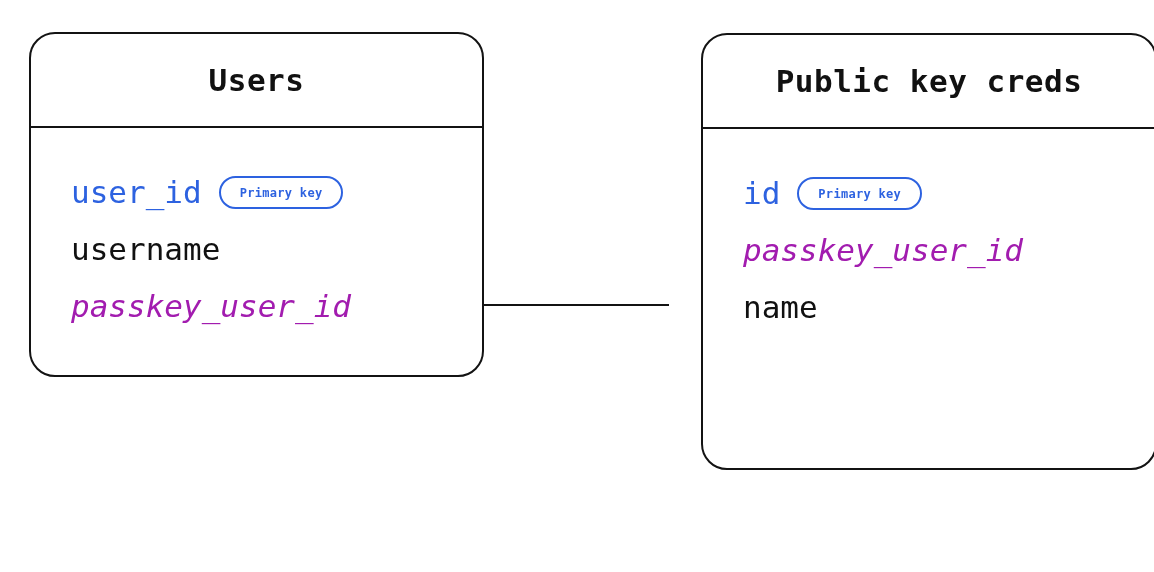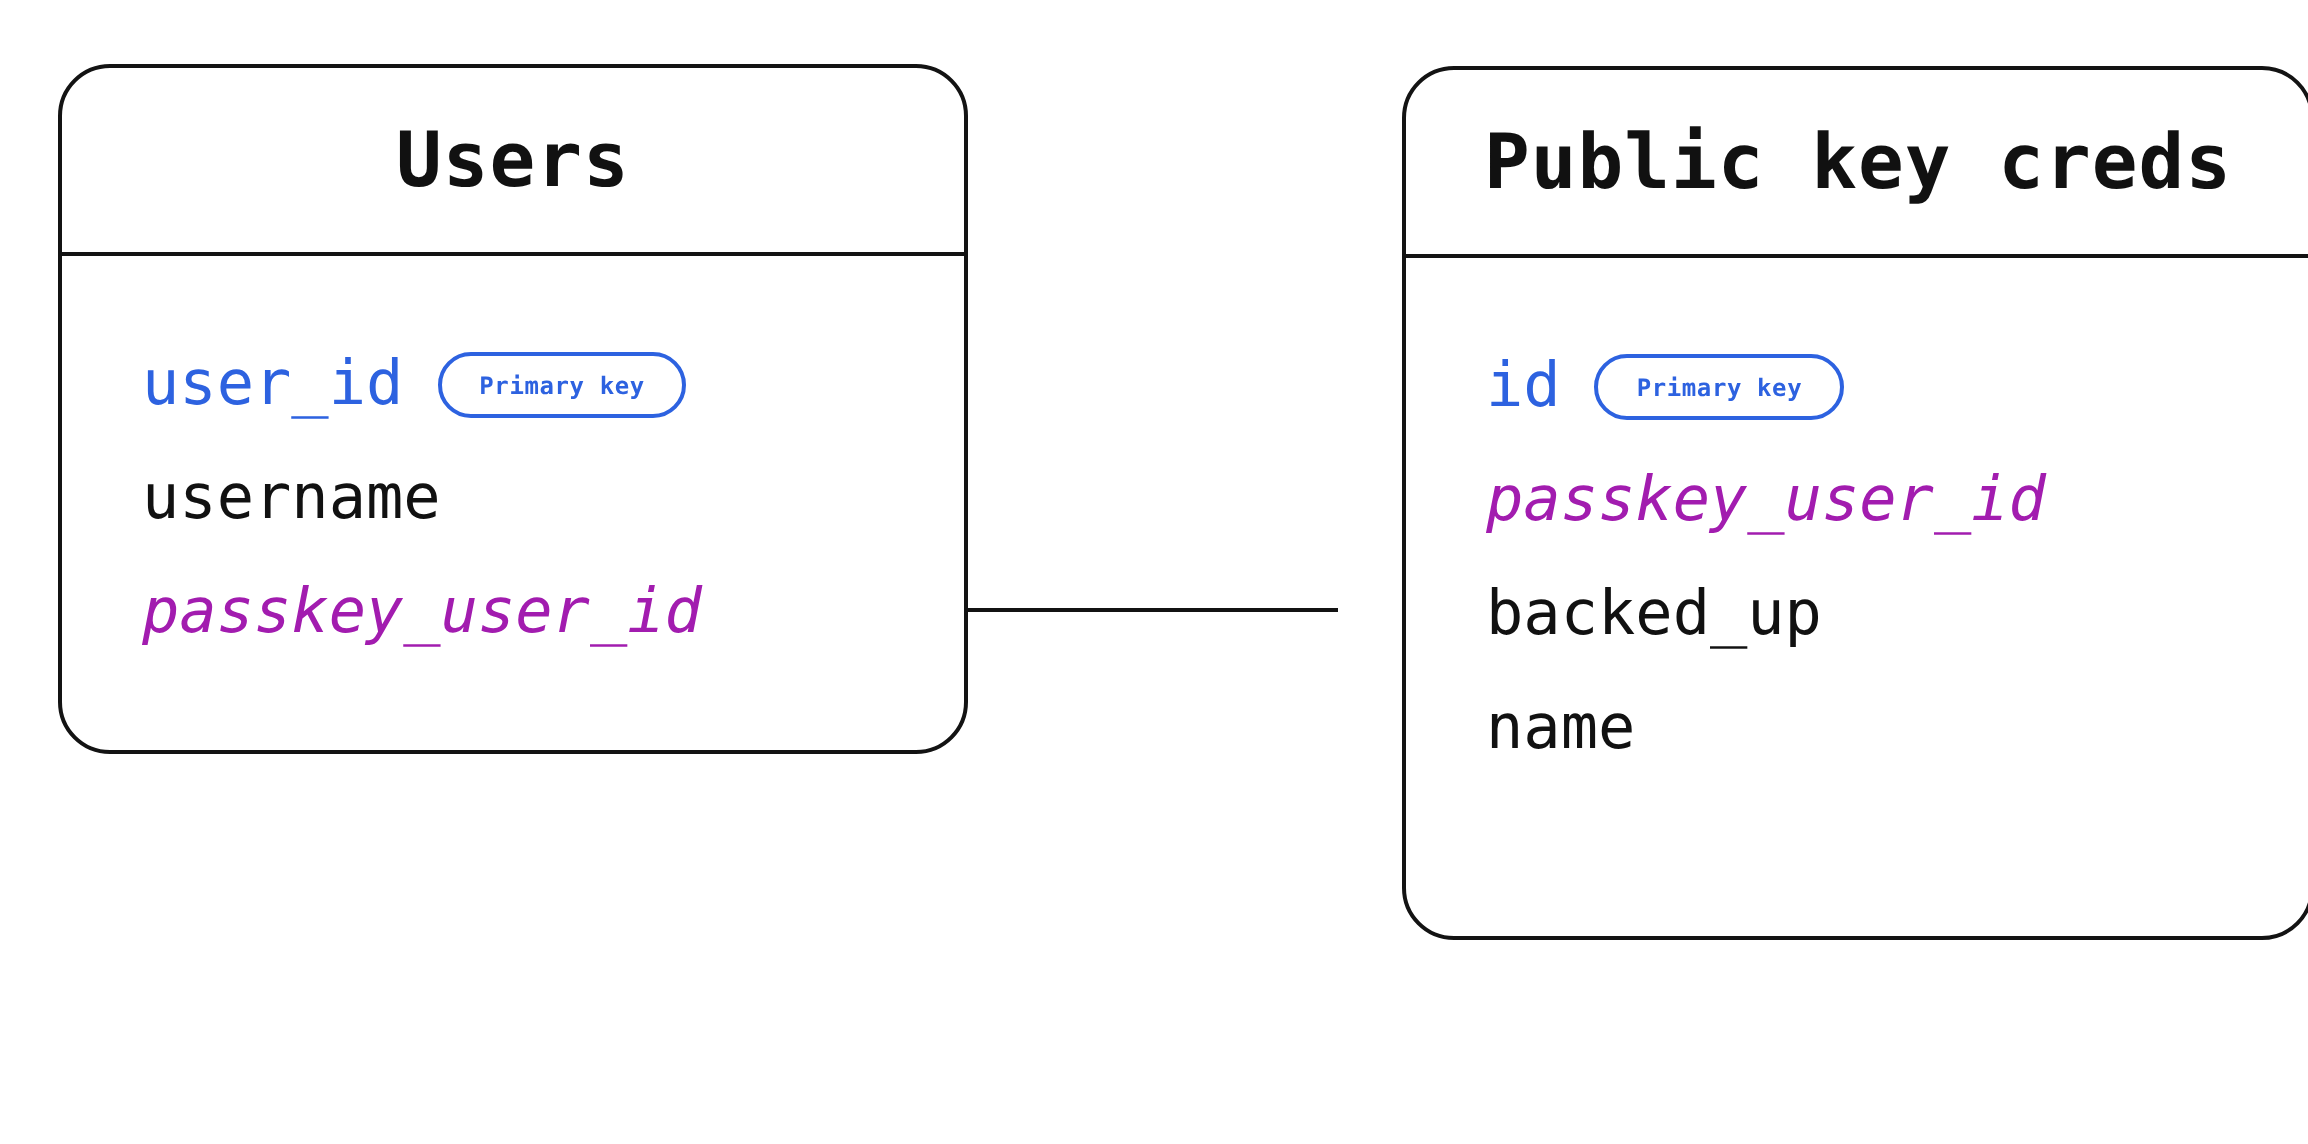--- a/index.html
+++ b/index.html
@@ -53,21 +53,21 @@
     flex: 0 0 auto;
     height: 92px;
     display: flex;
     align-items: center;
     justify-content: center;
     border-bottom: 2px solid #131313;
   }
   .entity-title {
     font-family: "DejaVu Sans Mono", "Liberation Mono", monospace;
     font-weight: bold;
-    font-size: 38px;
+    font-size: 31px;
     letter-spacing: 0.5px;
     color: #111111;
     white-space: nowrap;
     line-height: 1;
   }
 
   
   .field-list {
     flex: 1 1 auto;
     padding: 36px 0 0 40px;
@@ -169,23 +169,20 @@
         <span class="pk-badge">
           <span class="pk-badge-label">Primary key</span>
         </span>
       </div>
 
 
       <div class="field-row">
         <span class="field-name is-fk">passkey_user_id</span>
       </div>
 
-      <div class="field-row">
-        <span class="field-name">backed_up</span>
-      </div>
 
       <div class="field-row">
         <span class="field-name">name</span>
       </div>
 
 
     </div>
   </div>
 
 </div>

